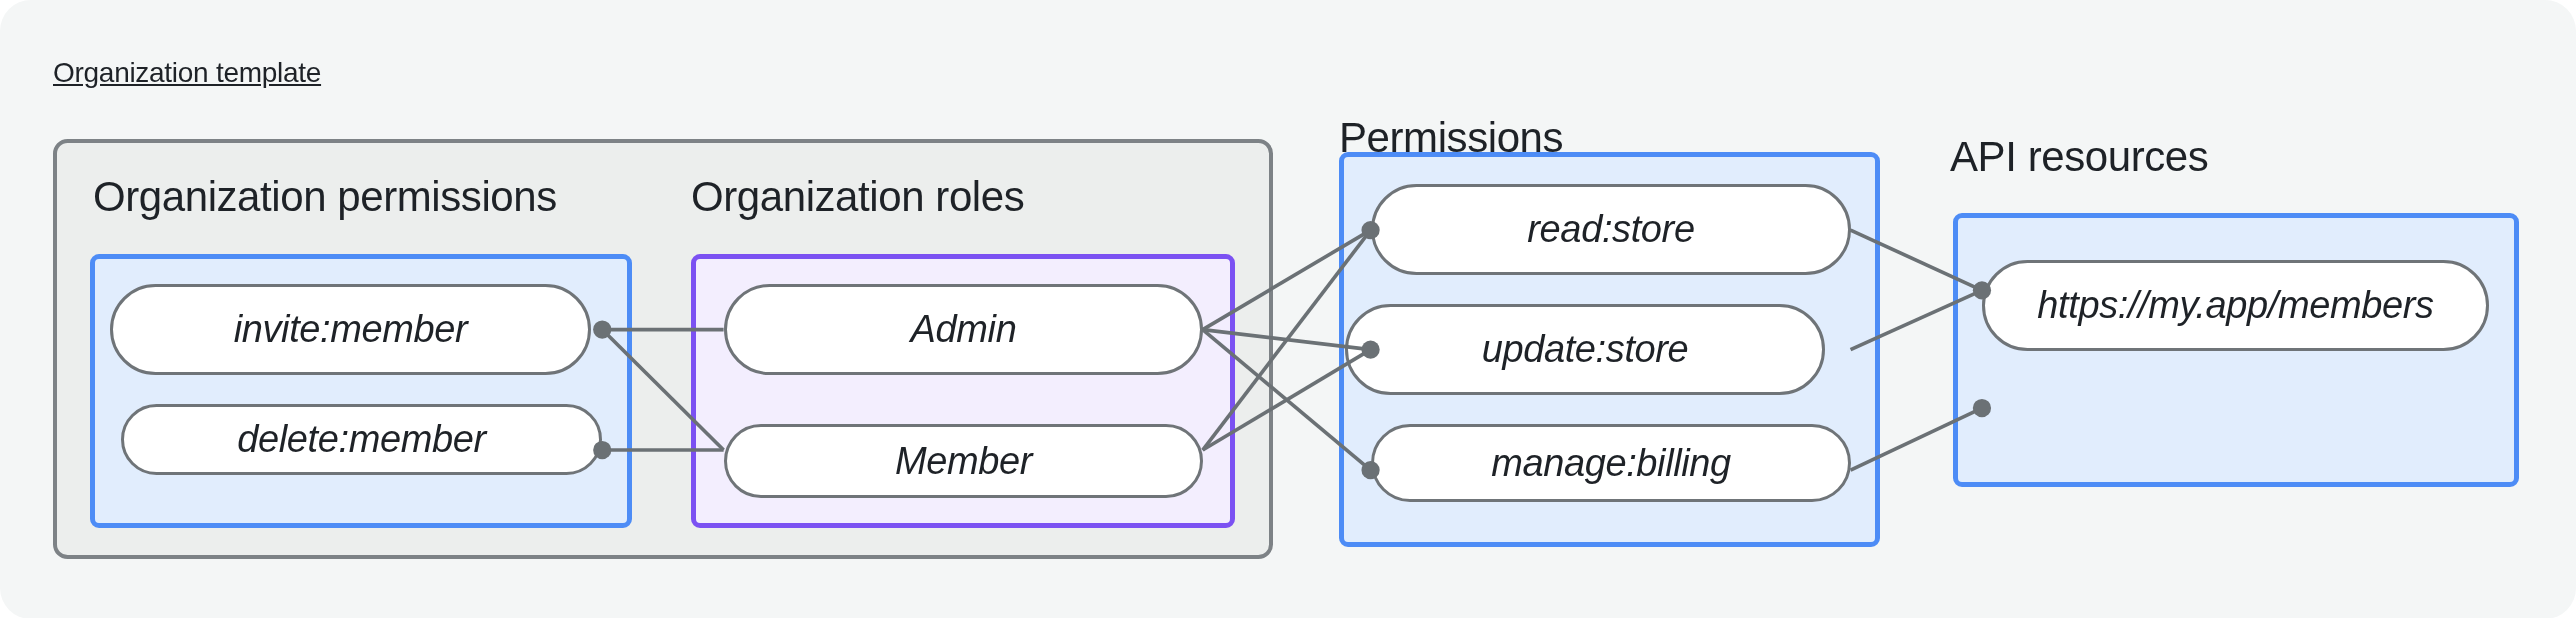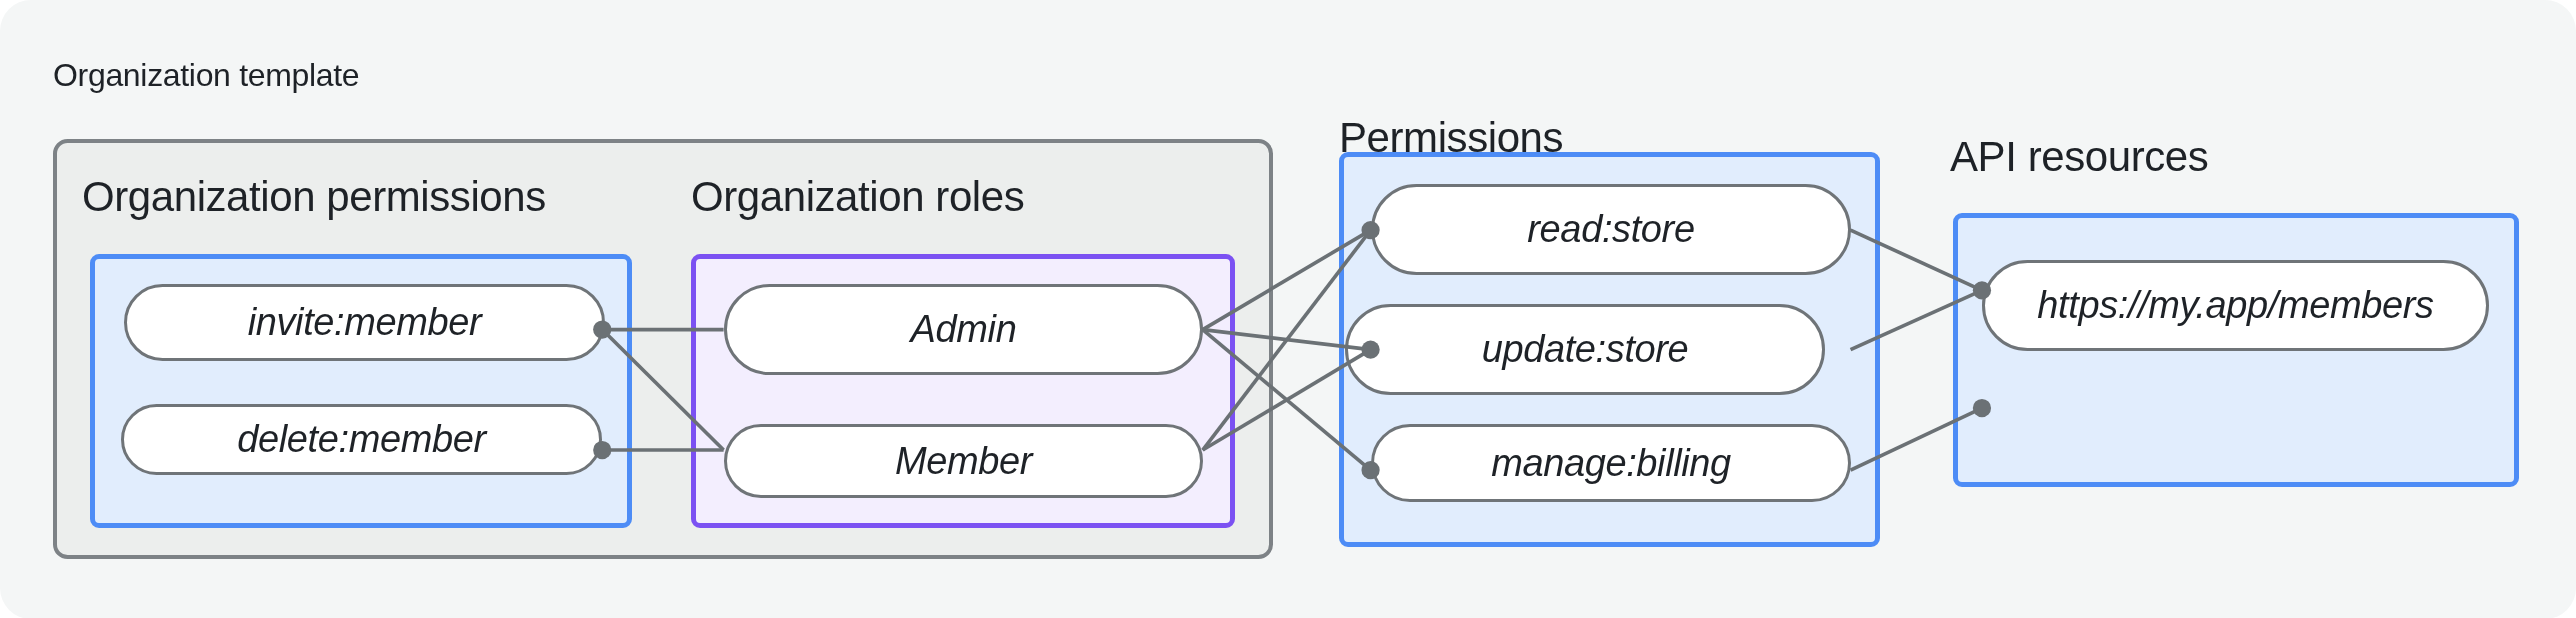--- a/index.html
+++ b/index.html
@@ -32,21 +32,21 @@
   }
   .heading{
     position:absolute;
     font-size:42px;
     font-weight:500;
     line-height:1.15;
     letter-spacing:-0.01em;
     color:var(--text-color);
     white-space:nowrap;
   }
-  .heading.template{font-size:32px;}
+  .heading.template{font-size:28px;text-decoration:underline;}
   .box{position:absolute;}
   .box.gray{
     background:var(--gray-box-fill);
     border:4.6px solid var(--gray-box-border);
     border-radius:14.6px;
   }
   .box.blue{
     background:var(--blue-fill);
     border:5.5px solid var(--blue-border);
     border-radius:9px;
@@ -87,37 +87,37 @@
 </style>
 </head>
 <body>
 
 <div class="canvas">
 
   <div class="heading template" style="left:53px; top:57px;">Organization template</div>
 
   <div class="box gray" style="left:53px; top:139px; width:1220px; height:420px;"></div>
 
-  <div class="heading" style="left:82px; top:173px;">Organization permissions</div>
+  <div class="heading" style="left:93px; top:173px;">Organization permissions</div>
 
   <div class="heading" style="left:691px; top:173px;">Organization roles</div>
 
   <div class="heading" style="left:1339px; top:70px;margin-top:44px;">Permissions</div>
 
   <div class="heading" style="left:1950px; top:133px;">API resources</div>
 
   <div class="box blue" style="left:90px; top:254px; width:542px; height:274px;"></div>
 
   <div class="box purple" style="left:691px; top:254px; width:544px; height:274px;"></div>
 
   <div class="box blue" style="left:1339px; top:152px; width:541px; height:395px;"></div>
 
   <div class="box blue" style="left:1953px; top:213px; width:566px; height:274px;"></div>
 
-  <div class="pill" style="left:124px; top:284px; width:481px; height:77px;">invite:member</div>
+  <div class="pill" style="left:110px; top:284px; width:481px; height:91px;">invite:member</div>
 
   <div class="pill" style="left:121px; top:404px; width:481px; height:71px;">delete:member</div>
 
   <div class="pill" style="left:724px; top:284px; width:479px; height:91px;">Admin</div>
 
   <div class="pill" style="left:724px; top:424px; width:479px; height:74px;">Member</div>
 
   <div class="pill" style="left:1371px; top:184px; width:480px; height:91px;">read:store</div>
 
   <div class="pill" style="left:1345px; top:304px; width:480px; height:91px;">update:store</div>

